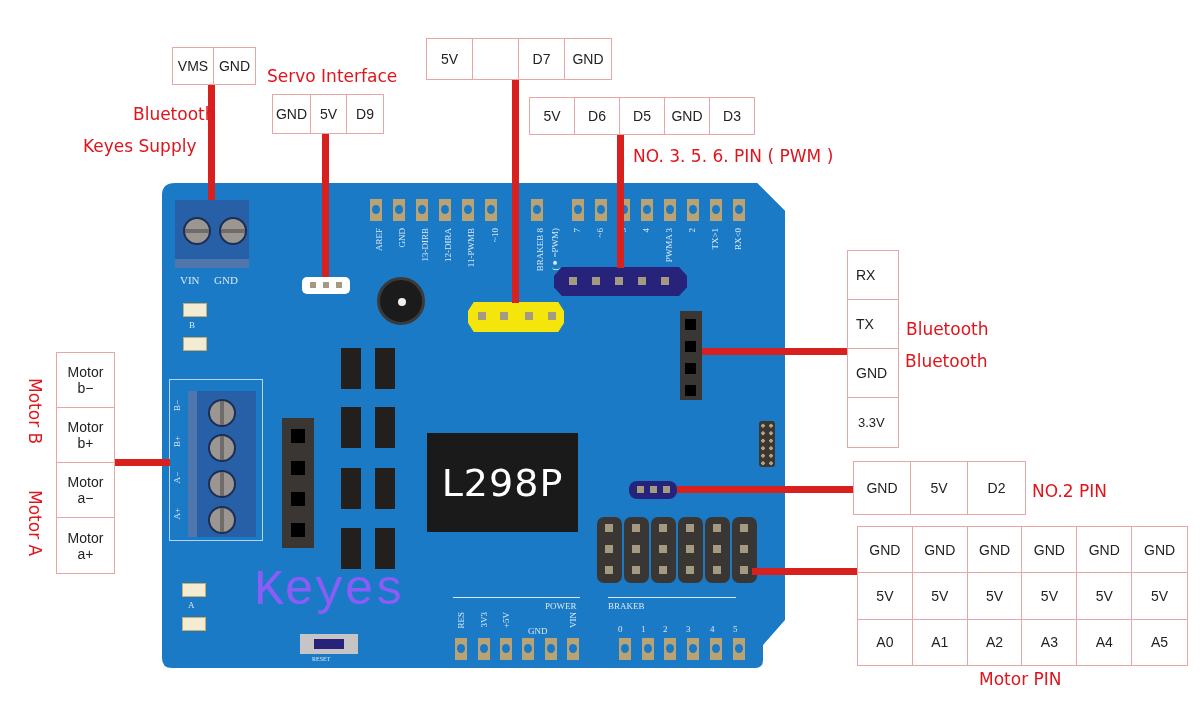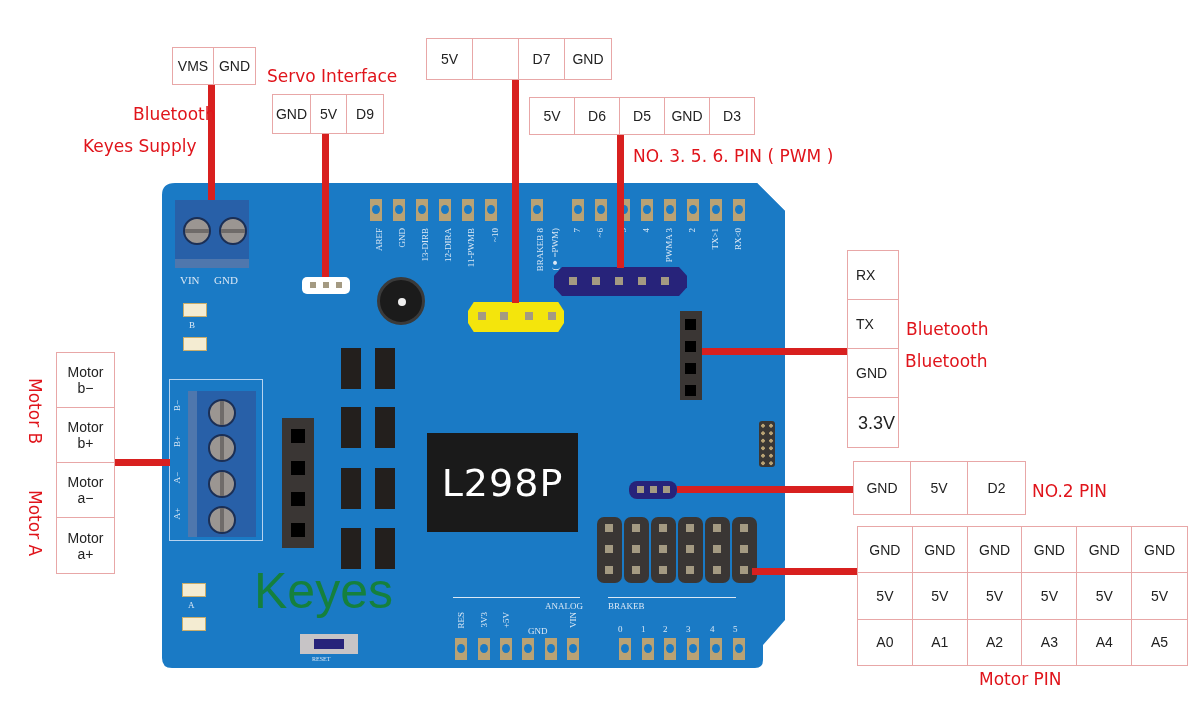--- a/index.html
+++ b/index.html
@@ -197,29 +197,29 @@
       <div class="sq" style="left: 8px; top: 28px;"></div>
       <div class="sq" style="left: 8px; top: 49px;"></div>
     </div>
     <div class="abs" style="left: 732px; top: 517px; width: 25px; height: 66px; background: rgb(58, 54, 52); border-radius: 7px;">
       <div class="sq" style="left: 8px; top: 7px;"></div>
       <div class="sq" style="left: 8px; top: 28px;"></div>
       <div class="sq" style="left: 8px; top: 49px;"></div>
     </div>
   </div>
 
-<span class="abs" style="left:254px;top:562px;color:#15803d;font-size:50px;font-family:Liberation Sans, sans-serif;">Keyes</span>
+<span class="abs" style="left:254px;top:562px;color:#8b5cf6;font-size:50px;font-family:Liberation Mono, monospace;">Keyes</span>
 
 <div class="abs" style="left:300px;top:634px;width:58px;height:20px;background:#c7c4c6;">
   <div style="position:absolute;left:14px;top:5px;width:30px;height:10px;background:#27237a;"></div>
 </div>
 <span class="silk" style="left:312px;top:656px;font-size:6px;">RESET</span>
 
 <div class="abs" style="left:453px;top:597px;width:127px;height:1px;background:#dbe8f5;"></div>
-<span class="silk" style="left:545px;top:601px;">ANALOG</span>
+<span class="silk" style="left:545px;top:601px;">POWER</span>
 <div class="abs" style="left:608px;top:597px;width:128px;height:1px;background:#dbe8f5;"></div>
 <span class="silk" style="left:608px;top:601px;">BRAKEB</span>
 <div id="bpads">
     <div class="pad" style="left: 455px; top: 638px;"></div>
     <div class="pad" style="left: 478px; top: 638px;"></div>
     <div class="pad" style="left: 500px; top: 638px;"></div>
     <div class="pad" style="left: 522px; top: 638px;"></div>
     <div class="pad" style="left: 545px; top: 638px;"></div>
     <div class="pad" style="left: 567px; top: 638px;"></div>
     <div class="pad" style="left: 619px; top: 638px;"></div>
@@ -278,21 +278,21 @@
   <div class="cell" style="width:45px;">D5</div>
   <div class="cell" style="width:45px;">GND</div>
   <div class="cell" style="width:44px;">D3</div>
 </div>
 <div class="lbl" style="left:633px;top:146px;">NO. 3. 5. 6. PIN ( PWM )</div>
 
 <div class="pincol" style="left:847px;top:250px;width:50px;">
   <div class="cell" style="height:49px;justify-content:flex-start;padding-left:8px;">RX</div>
   <div class="cell" style="height:49px;justify-content:flex-start;padding-left:8px;">TX</div>
   <div class="cell" style="height:49px;justify-content:flex-start;padding-left:8px;">GND</div>
-  <div class="cell" style="height:49px;justify-content:flex-start;padding-left:10px;font-size:18px;">3.3V</div>
+  <div class="cell" style="height:49px;justify-content:flex-start;padding-left:10px;font-size:13px;">3.3V</div>
 </div>
 <div class="lbl" style="left:906px;top:319px;">Bluetooth</div>
 <div class="lbl" style="left:905px;top:351px;">Bluetooth</div>
 
 <div class="pinbox" style="left:853px;top:461px;height:52px;">
   <div class="cell" style="width:57px;">GND</div>
   <div class="cell" style="width:57px;">5V</div>
   <div class="cell" style="width:57px;">D2</div>
 </div>
 <div class="lbl" style="left:1032px;top:481px;">NO.2 PIN</div>

